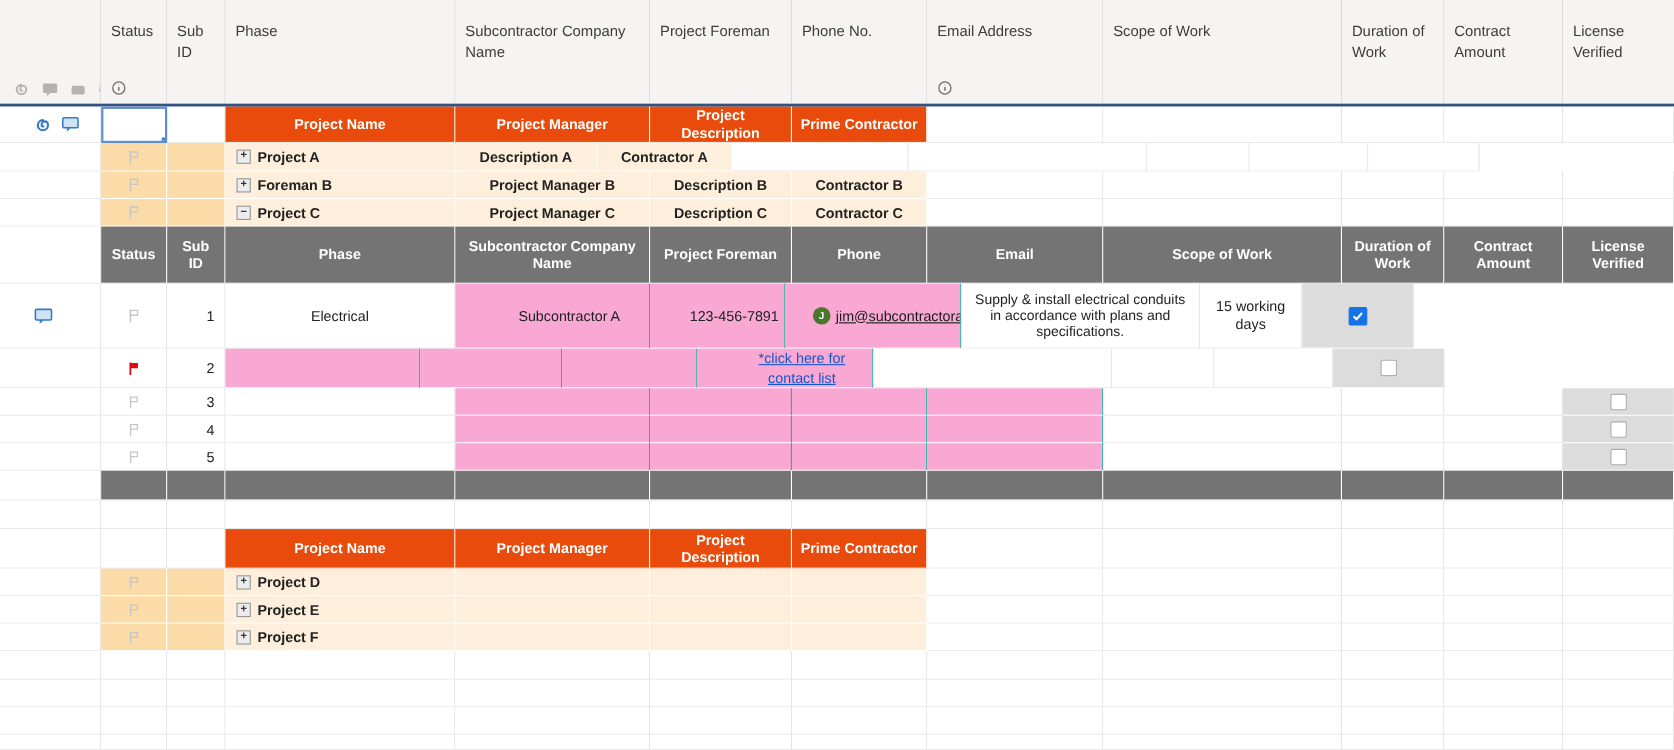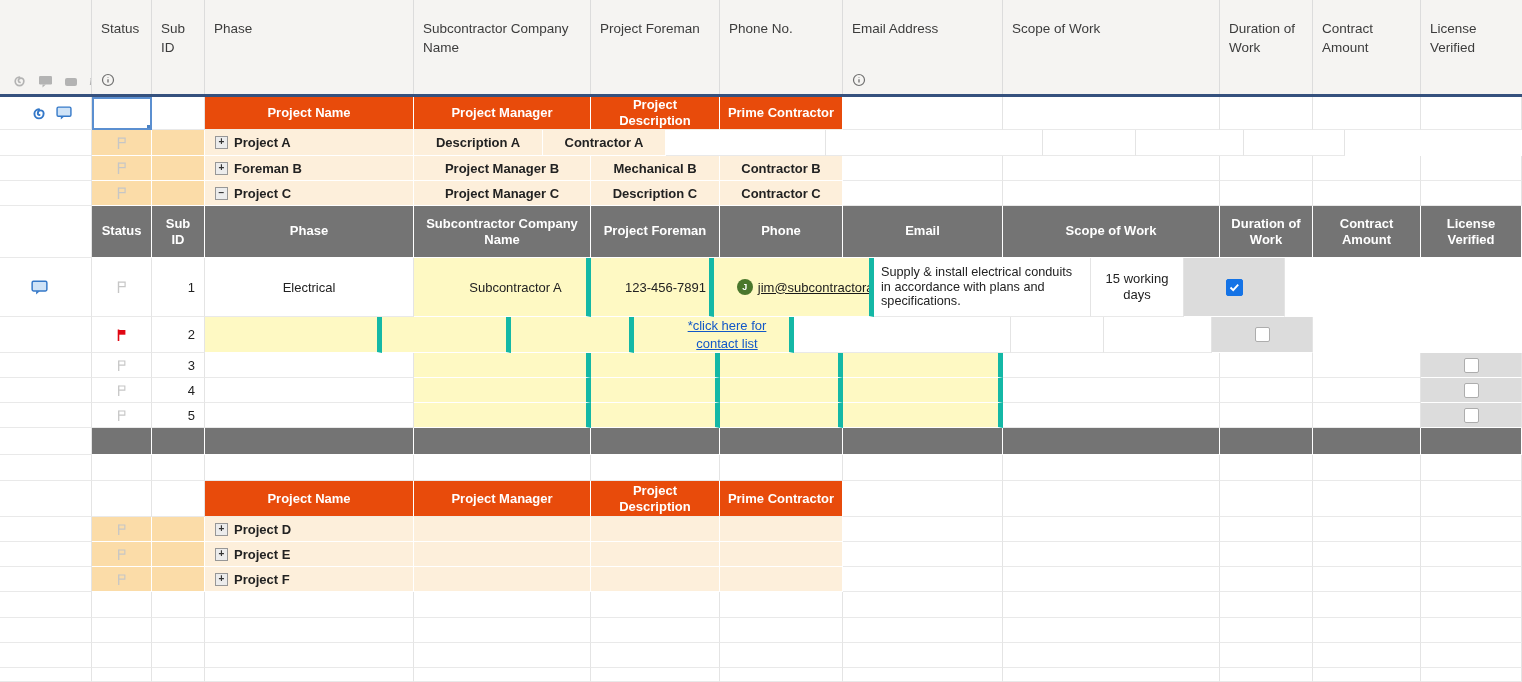--- a/index.html
+++ b/index.html
@@ -22,37 +22,37 @@
        padding:20px 8px 4px 9px;position:relative;}
   .hdr .info-ic{position:absolute;left:9px;bottom:7px;}
   .navy{height:3px;background:#35517E;width:1522px;}
   
   .orange{background:#E84B0B;color:#fff;font-weight:bold;border-right:1px solid #fff;
           border-bottom:1px solid #f3ece2;text-align:center;line-height:1.2;}
   .cream{background:#FDEFDB;border-right:1px solid #fff;border-bottom:1px solid #fff;font-weight:bold;}
   .tan{background:#FBDCA8;border-right:1px solid #fff;border-bottom:1px solid #fff;}
   .ghdr{background:#747474;color:#fff;font-weight:bold;text-align:center;line-height:1.25;
         border-right:1px solid #fff;border-bottom:1px solid #fff;}
-  .blue{background:#fef9c3;border-right:5px solid #14b8a6;border-bottom:1px solid #fff;padding-left:31px;}
+  .blue{background:#f9a8d4;border-right:1px solid #14b8a6;border-bottom:1px solid #fff;padding-left:31px;}
   .licg{background:#DCDCDC;border-bottom:1px solid #fff;}
   .gdiv{background:#747474;border-right:1px solid #fff;border-bottom:1px solid #fff;}
   
   .sel{border:2px solid #5b8fd0 !important;position:relative;background:#fff;}
   .sel-handle{position:absolute;right:-2px;bottom:-2px;width:5px;height:5px;background:#4a82c4;}
   
   .exp{width:11px;height:11px;border:1px solid #979797;background:#ececec;color:#333;
        font-size:10px;line-height:9px;text-align:center;font-weight:bold;margin:0 6px 0 0;flex:none;}
   .cb{width:13px;height:13px;border:1px solid #adadad;border-radius:2px;background:#fff;
       display:flex;align-items:center;justify-content:center;flex:none;}
   .cb.on{background:#1473E6;border-color:#1473E6;}
   .av{width:16px;height:16px;border-radius:50%;background:#4A772C;color:#fff;font-size:9px;
       font-weight:bold;display:flex;align-items:center;justify-content:center;margin-right:5px;flex:none;}
   .maillink{color:#1a1a1a;text-decoration:underline;cursor:pointer;}
   .clink{color:#1258c8;text-decoration:underline;text-align:center;line-height:1.35;cursor:pointer;padding:0 14px;}
-  .scope-txt{font-size:12.7px;line-height:1.18;padding:4px 7px;text-align:left;}
+  .scope-txt{font-size:12.7px;line-height:1.18;padding:4px 7px;text-align:center;}
   .wrap-c{text-align:center;line-height:1.2;}
   .gut-icons{display:flex;align-items:center;gap:11px;padding-left:12px;}
   .ital{font-family:"Liberation Serif",serif;font-style:italic;font-size:14px;color:#b3b3b3;line-height:1;}
   svg{display:block;}
 </style>
 </head>
 <body>
 
 <div class="sheet">
 
@@ -201,21 +201,21 @@
       </div>
     <div class="c w-subid tan"></div>
     <div class="c w-phase cream left" style="padding-left:10px">
         <span class="exp">+</span>
         <span>Foreman B</span>
       </div>
     <div class="c w-sub cream">
         <span>Project Manager B</span>
       </div>
     <div class="c w-fore cream">
-        <span>Mechanical B</span>
+        <span>Description B</span>
       </div>
     <div class="c w-phone cream">
         <span>Contractor B</span>
       </div>
     <div class="c w-email"></div>
     <div class="c w-scope"></div>
     <div class="c w-dur"></div>
     <div class="c w-amt"></div>
     <div class="c w-lic"></div>
   </div>

